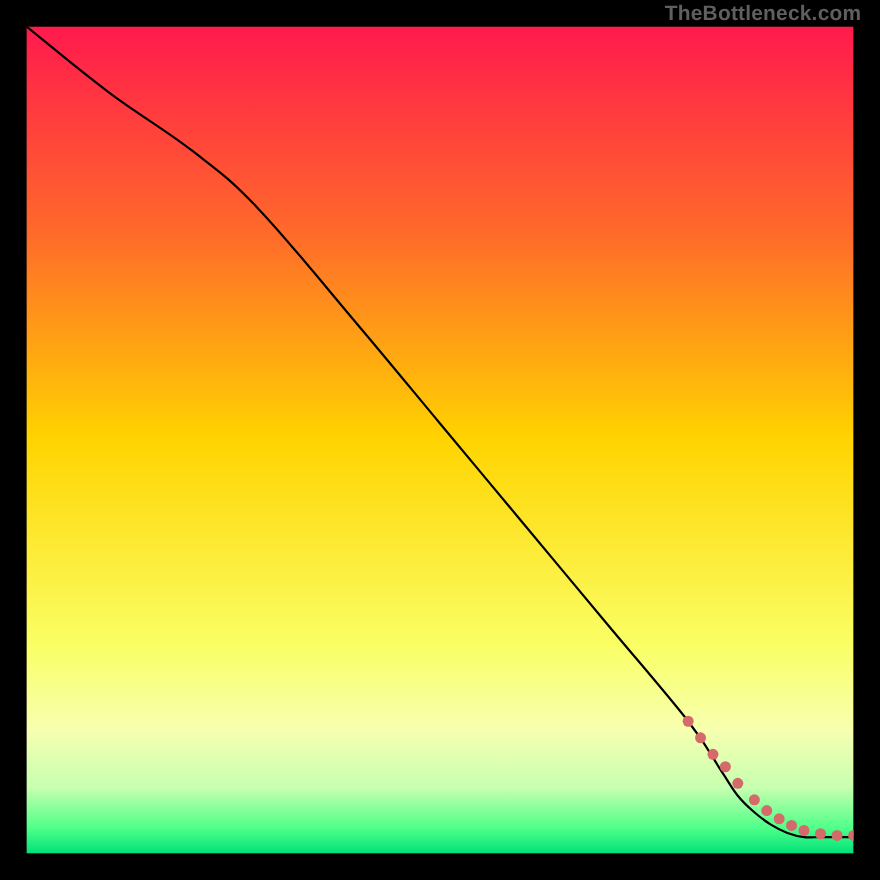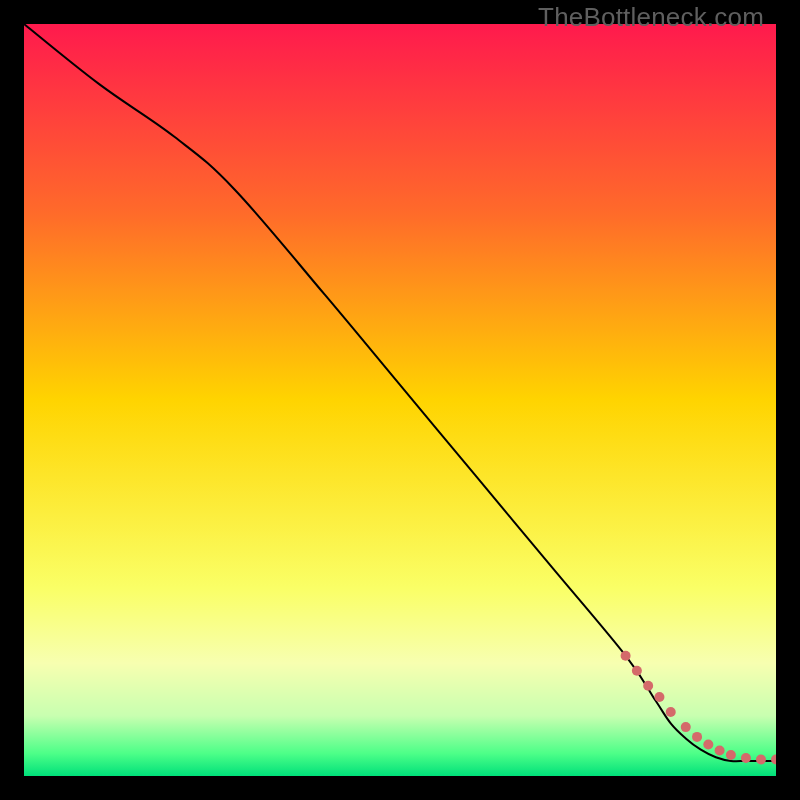--- a/index.html
+++ b/index.html
@@ -21,26 +21,26 @@
   .plot {
     position: absolute;
     left: 0;
     top: 0;
     width: 752px;
     height: 752px;
   }
   .watermark {
     position: absolute;
     top: 2px;
-    right: 36px;
+    right: 17px;
     font-family: Arial, Helvetica, sans-serif;
-    font-size: 26px;
+    font-size: 19px;
     color: #5f5f5f;
     letter-spacing: 0.2px;
-    font-weight: 400;
+    font-weight: 700;
   }
   svg { display: block; }
 </style>
 </head>
 <body>
 
 <div class="frame">
   <svg class="plot" viewBox="0 0 752 752" preserveAspectRatio="none">
     <defs>
       <linearGradient id="bg-grad" x1="0" y1="0" x2="0" y2="1">

